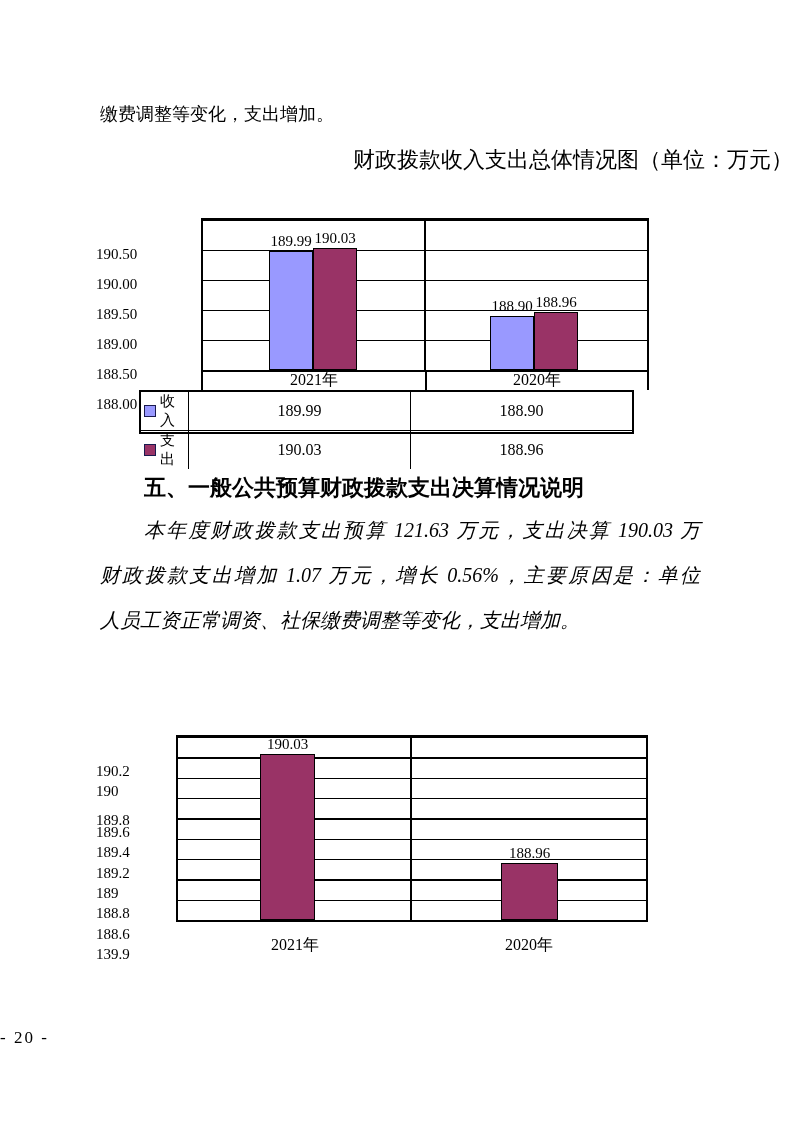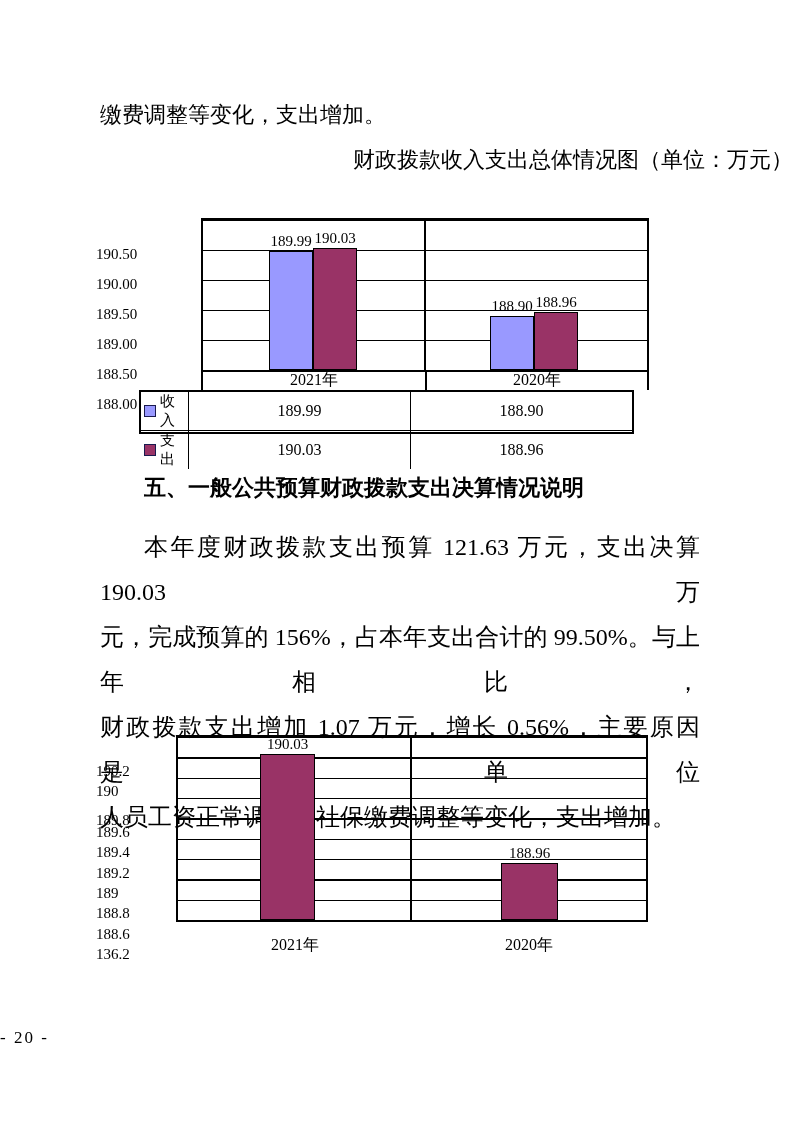--- a/index.html
+++ b/index.html
@@ -1,26 +1,26 @@
 <!DOCTYPE html>
 <html><head>
 <meta charset="utf-8">
 <style>
   html,body{margin:0;padding:0;background:#fff;}
   .page{position:relative;width:793px;height:1122px;margin:0 auto;background:#fff;
         font-family:"Liberation Serif","DejaVu Serif",serif;color:#000;overflow:hidden;}
 
   
-  .top-para{position:absolute;left:100px;top:92px;width:600px;font-size:22px;line-height:45px;}
+  .top-para{position:absolute;left:100px;top:92px;width:600px;font-size:18px;line-height:45px;}
   .chart-title{position:absolute;left:0;width:100%;text-align:right;font-size:22px;line-height:45px;}
   .t1{top:137px;}
   .t2{top:670px;}
   .section-heading{position:absolute;left:100px;top:465px;width:600px;padding-left:44px;box-sizing:border-box;
         font-family:"Liberation Sans","DejaVu Sans",sans-serif;font-weight:bold;font-size:22px;line-height:45px;}
-  .body-para{position:absolute;left:100px;top:525px;width:600px;font-size:24px;line-height:45px;}
+  .body-para{position:absolute;left:100px;top:508px;width:600px;font-size:20px;line-height:45px;font-style:italic;}
   .line{text-align:justify;text-align-last:justify;}
   .line.first{text-indent:44px;}
   .line.last{text-align-last:left;}
   .page-num{position:absolute;left:0;top:1028px;width:100%;text-align:left;font-size:17px;letter-spacing:2px;}
 
   
   .chart{position:absolute;left:96px;width:615px;height:232px;font-size:15px;}
   .plot{position:absolute;border:2px solid #000;}
   .vdiv{position:absolute;top:0;bottom:0;width:2px;background:#000;}
   .ylab{position:absolute;left:0;text-align:left;transform:translateY(-50%);white-space:nowrap;margin-top:34px;}
@@ -113,37 +113,36 @@
       </div>
       <div class="tc">190.03</div>
       <div class="tc">188.96</div>
     </div>
   </div>
 
   <div class="section-heading">五、一般公共预算财政拨款支出决算情况说明</div>
 
   <div class="body-para">
     <div class="line first">本年度财政拨款支出预算 121.63 万元，支出决算 190.03 万</div>
-    <div class="line">元，完成预算的 156%，占本年支出合计的 99.50%。与上年相比，</div>
     <div class="line">财政拨款支出增加 1.07 万元，增长 0.56%，主要原因是：单位</div>
     <div class="line last">人员工资正常调资、社保缴费调整等变化，支出增加。</div>
   </div>
 
 
   <div class="chart chart2">
     <span class="ylab" style="top:7px">190.2</span>
     <span class="ylab" style="top:27px">190</span>
     <span class="ylab" style="top:56px">189.8</span>
     <span class="ylab" style="top:68px">189.6</span>
     <span class="ylab" style="top:88px">189.4</span>
     <span class="ylab" style="top:109px">189.2</span>
     <span class="ylab" style="top:129px">189</span>
     <span class="ylab" style="top:149px">188.8</span>
     <span class="ylab" style="top:170px">188.6</span>
-    <span class="ylab" style="top:190px">136.2</span>
+    <span class="ylab" style="top:190px">139.9</span>
 
     <div class="plot c2-plot">
       <div class="vdiv"></div>
       <div class="bar b5" style="height: 165.7px; background-color: rgb(153, 51, 102);">
         <span class="bar-label">190.03</span>
       </div>
       <div class="bar b6" style="height: 56.9px; background-color: rgb(153, 51, 102);">
         <span class="bar-label">188.96</span>
       </div>
     </div>

